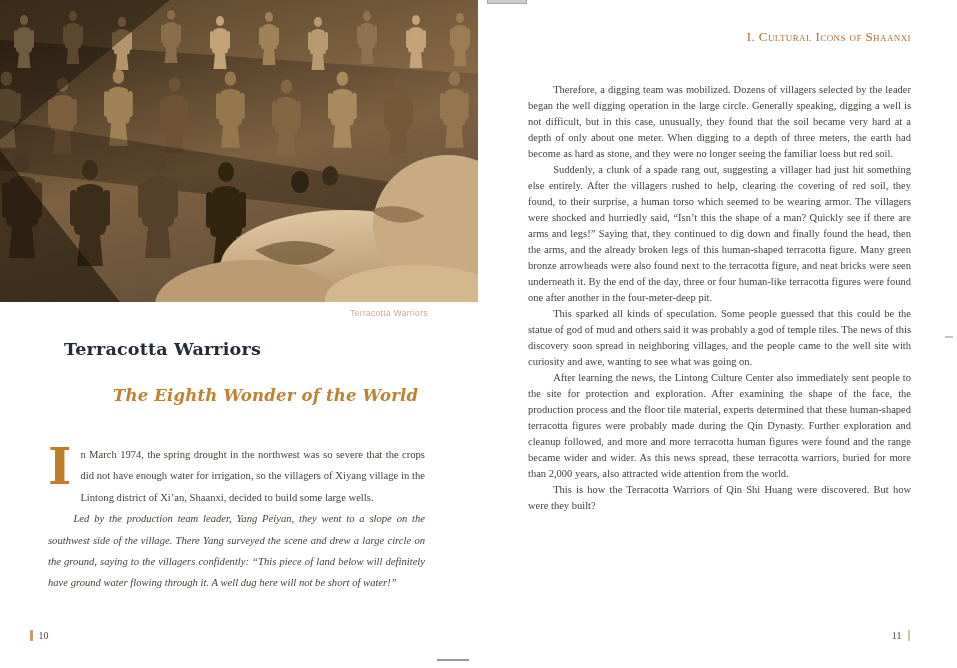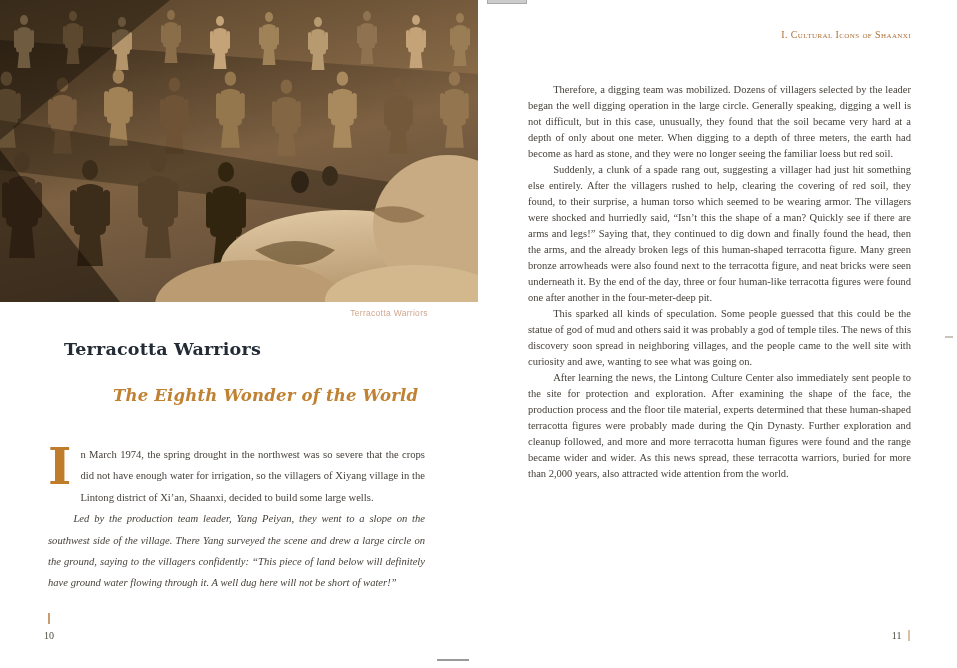--- a/index.html
+++ b/index.html
@@ -28,33 +28,33 @@
   }
   .body-left p{margin:0;}
   .dropcap{
     float:left;font-family:"DejaVu Serif",serif;font-weight:bold;
     font-size:50px;line-height:40px;color:#bf7d2c;margin:3px 9px 0 0;
   }
   .para.indent{text-indent:2.4em;font-style:italic;}
   
   .running-header{
     position:absolute;left:528px;top:29px;width:383px;text-align:right;
-    font-size:10px;font-variant:small-caps;letter-spacing:.4px;color:#ad6f36;
+    font-size:13px;font-variant:small-caps;letter-spacing:.4px;color:#ad6f36;
   }
   .body-right{
     position:absolute;left:528px;top:82px;width:383px;
     font-size:10.5px;line-height:16px;text-align:justify;
   }
   .body-right p{margin:0;text-indent:2.4em;}
   
   .folio{
     position:absolute;bottom:27px;font-size:10px;color:#4d4a42;
     display:flex;align-items:center;gap:6px;
   }
-  .folio-left{left:44px;flex-direction:column;}
+  .folio-left{left:30px;}
   .folio-right{right:47px;}
   .folio-bar{display:inline-block;width:2.5px;height:11px;background:#c79d6f;}
   .folio-right .folio-bar{background:#dcc0a4;}
   
   .tab-artifact{position:absolute;left:487px;top:0;width:40px;height:4px;background:#cccccc;border:1px solid #a9a9a9;border-top:none;box-sizing:border-box;}
   .bottom-artifact{position:absolute;left:437px;top:659px;width:32px;height:2px;background:#9a9a9a;}
   .edge-artifact{position:absolute;left:945px;top:336px;width:8px;height:2px;background:#ccc4bc;}
 </style>
 </head>
 <body>
@@ -144,20 +144,21 @@
 
   <div>
 
     <div class="running-header">I. Cultural Icons of Shaanxi</div>
 
     <div class="body-right">
       <p>Therefore, a digging team was mobilized. Dozens of villagers selected by the leader began the well digging operation in the large circle. Generally speaking, digging a well is not difficult, but in this case, unusually, they found that the soil became very hard at a depth of only about one meter. When digging to a depth of three meters, the earth had become as hard as stone, and they were no longer seeing the familiar loess but red soil.</p>
       <p>Suddenly, a clunk of a spade rang out, suggesting a villager had just hit something else entirely. After the villagers rushed to help, clearing the covering of red soil, they found, to their surprise, a human torso which seemed to be wearing armor. The villagers were shocked and hurriedly said, “Isn’t this the shape of a man? Quickly see if there are arms and legs!” Saying that, they continued to dig down and finally found the head, then the arms, and the already broken legs of this human-shaped terracotta figure. Many green bronze arrowheads were also found next to the terracotta figure, and neat bricks were seen underneath it. By the end of the day, three or four human-like terracotta figures were found one after another in the four-meter-deep pit.</p>
       <p>This sparked all kinds of speculation. Some people guessed that this could be the statue of god of mud and others said it was probably a god of temple tiles. The news of this discovery soon spread in neighboring villages, and the people came to the well site with curiosity and awe, wanting to see what was going on.</p>
       <p>After learning the news, the Lintong Culture Center also immediately sent people to the site for protection and exploration. After examining the shape of the face, the production process and the floor tile material, experts determined that these human-shaped terracotta figures were probably made during the Qin Dynasty. Further exploration and cleanup followed, and more and more terracotta human figures were found and the range became wider and wider. As this news spread, these terracotta warriors, buried for more than 2,000 years, also attracted wide attention from the world.</p>
+      <p>This is how the Terracotta Warriors of Qin Shi Huang were discovered. But how were they built?</p>
     </div>
 
     <div class="folio folio-right">
       <span>11</span>
       <span class="folio-bar"></span>
     </div>
   </div>
 
   <div class="tab-artifact"></div>
   <div class="bottom-artifact"></div>

